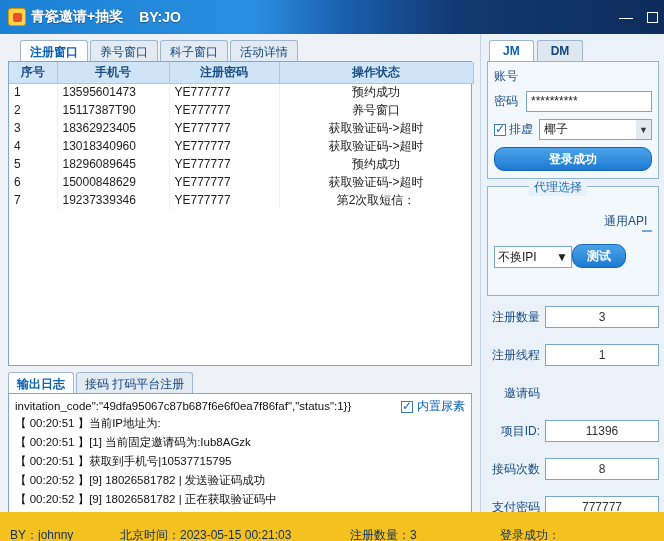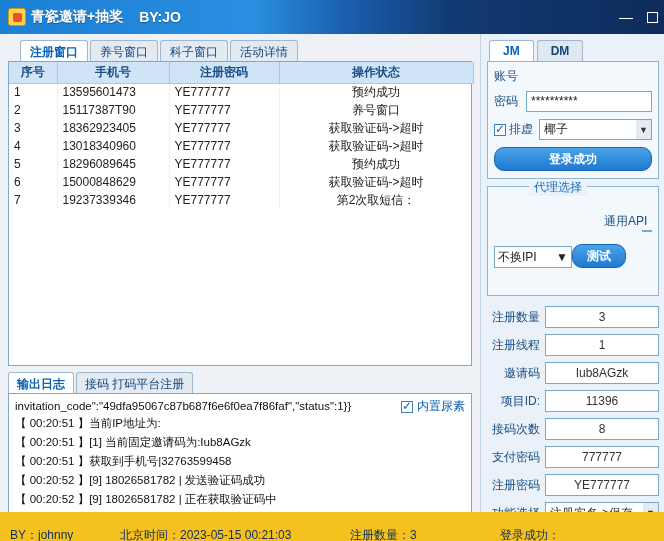--- a/index.html
+++ b/index.html
@@ -169,21 +169,21 @@
   .proxy-lbl { width: 48px; color: #1b4e84; font-size: 12px; }
   .proxy-row2 { display: flex; align-items: flex-end; margin: 12px 6px 0 6px; }
   .sel-sm {
     width: 78px; height: 22px; border: 1px solid #7aa7ce; background: #fff;
     font-size: 12px; color: #222; padding: 0 3px; display: flex;
     align-items: center; justify-content: space-between;
   }
   .btn-test { width: 54px; }
 
   .param-list { position: absolute; left: 6px; top: 272px; width: 172px; }
-  .p-row { display: flex; align-items: center; height: 22px; margin-bottom: 6px; }
+  .p-row { display: flex; align-items: center; height: 22px; margin-bottom: 16px; }
   .p-lbl { width: 58px; color: #1b4e84; font-size: 12px; text-align: right; padding-right: 5px; }
   .p-in {
     flex: 1; height: 22px; border: 1px solid #7aa7ce; background: #fff;
     font-size: 12px; color: #333; text-align: center; line-height: 20px;
   }
   .p-in.sel-like {
     text-align: left; padding-left: 4px; display: flex; align-items: center;
     justify-content: space-between;
   }
   .p-in.sel-like .caret {
@@ -307,21 +307,21 @@
     </div>
 
     <div class="log-box">
       <div class="chk-inline">
         <span class="cbox checked"></span>
         <span>内置尿素</span>
       </div>
       <div class="log-first">invitation_code":"49dfa95067c87b687f6e6f0ea7f86faf","status":1}}</div>
       <div class="log-line">【 00:20:51 】当前IP地址为:</div>
       <div class="log-line">【 00:20:51 】[1] 当前固定邀请码为:Iub8AGzk</div>
-      <div class="log-line">【 00:20:51 】获取到手机号|32763599458</div>
+      <div class="log-line">【 00:20:51 】获取到手机号|10537715795</div>
       <div class="log-line">【 00:20:52 】[9] 18026581782 | 发送验证码成功</div>
       <div class="log-line">【 00:20:52 】[9] 18026581782 | 正在获取验证码中</div>
     </div>
   </div>
 
   <div class="right">
 
     <div class="r-tabs">
       <div class="r-tab active">JM</div>
       <div class="r-tab">DM</div>
@@ -367,21 +367,20 @@
       <div class="p-row">
         <span class="p-lbl">注册数量</span>
         <div class="p-in">3</div>
       </div>
       <div class="p-row">
         <span class="p-lbl">注册线程</span>
         <div class="p-in">1</div>
       </div>
       <div class="p-row">
         <span class="p-lbl">邀请码</span>
-        <div class="p-in">Iub8AGzk</div>
       </div>
       <div class="p-row">
         <span class="p-lbl">项目ID:</span>
         <div class="p-in">11396</div>
       </div>
       <div class="p-row">
         <span class="p-lbl">接码次数</span>
         <div class="p-in">8</div>
       </div>
       <div class="p-row">

